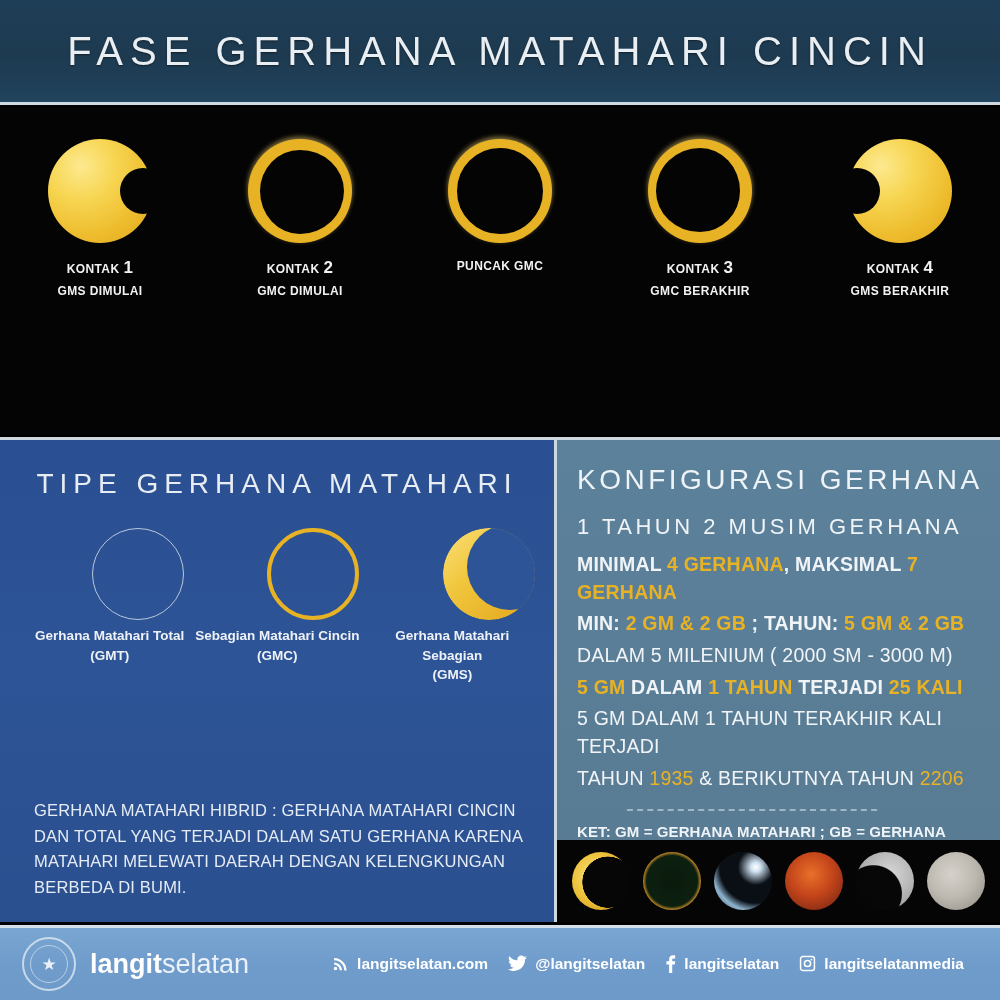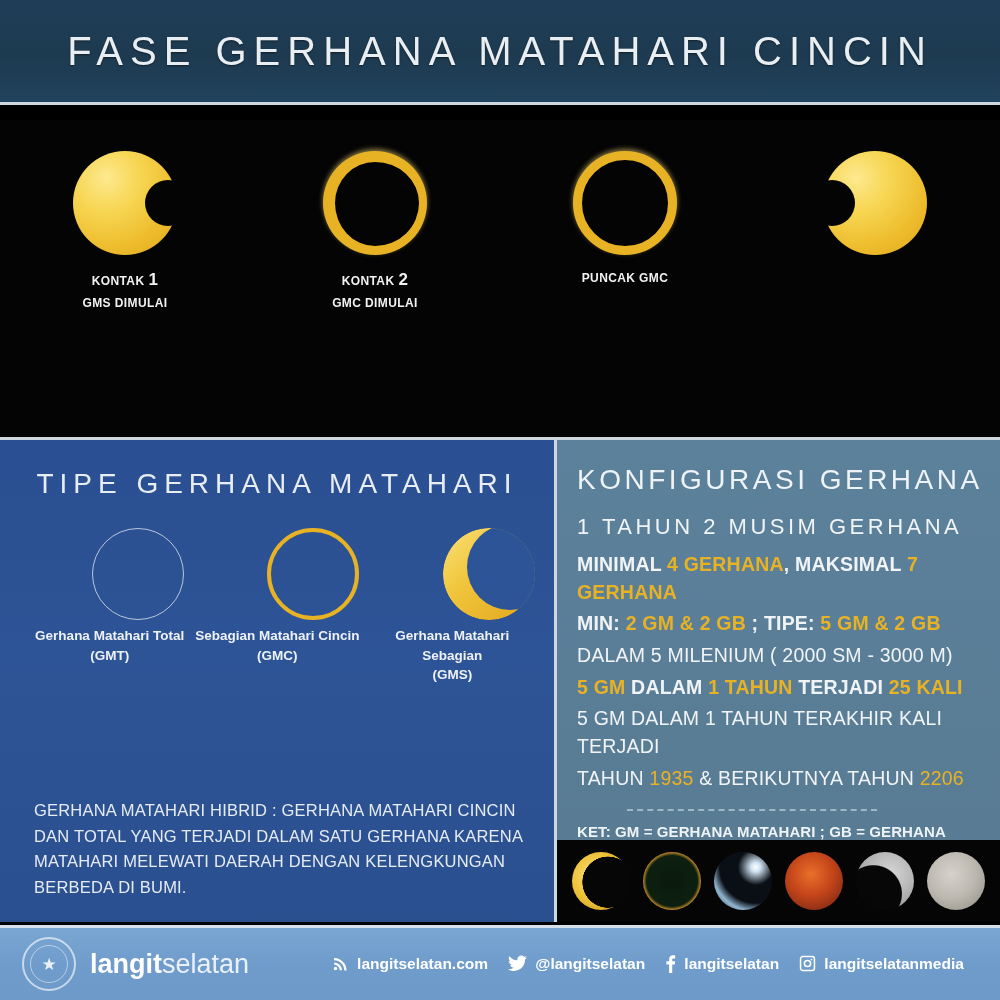--- a/index.html
+++ b/index.html
@@ -19,21 +19,21 @@
     border-bottom:3px solid #cfd8de;
   }
   .header-title{
     color:#e9eef2;font-size:40px;letter-spacing:7px;font-weight:400;
     text-shadow:0 1px 2px rgba(0,0,0,.45);
     white-space:nowrap;
   }
 
   
   .phases{
-    position:absolute;left:0;top:120px;width:1000px;height:327px;
+    position:absolute;left:0;top:108px;width:1000px;height:327px;
     background:#040404;
     display:flex;align-items:flex-start;justify-content:space-around;
     padding-top:18px;box-sizing:border-box;
   }
   .phase{width:190px;display:flex;flex-direction:column;align-items:center;}
   .phase-art{height:130px;display:flex;align-items:center;justify-content:center;position:relative;}
 
   .disc{
     width:104px;height:104px;border-radius:50%;
     background:radial-gradient(circle at 32% 26%,#fde98f 0%,#f7d653 32%,#eebd2e 66%,#e0a61d 100%);
@@ -216,26 +216,41 @@
       <div class="phase-art">
         <div class="ring"></div>
       </div>
       <div class="phase-label">
         <span class="k"></span>
         <span class="num"></span>
         <span class="sub">PUNCAK GMC</span>
       </div>
     </div>
 
+    <div class="phase">
+      <div class="phase-art">
+        <div class="ring thick-right"></div>
+      </div>
+      <div class="phase-label">
+        <span class="k">KONTAK</span>
+        <span class="num">3</span>
+        <span class="sub">GMC BERAKHIR</span>
+      </div>
+    </div>
 
     <div class="phase">
       <div class="phase-art">
         <div class="disc">
             <div class="bite left"></div>
           </div>
+      </div>
+      <div class="phase-label">
+        <span class="k">KONTAK</span>
+        <span class="num">4</span>
+        <span class="sub">GMS BERAKHIR</span>
       </div>
     </div>
 
   </div>
 
   <div class="lower">
 
     <div class="panel-left">
       <div class="panel-left-title">TIPE GERHANA MATAHARI</div>
 
@@ -276,21 +291,21 @@
       <div class="panel-right-title">KONFIGURASI GERHANA</div>
 
       <div class="stats">
         <div class="stat-big">1 TAHUN 2 MUSIM GERHANA</div>
 
         <div class="stat">
           <span>MINIMAL </span><span class="gold">4 GERHANA</span><span>, MAKSIMAL </span><span class="gold">7 GERHANA</span>
         </div>
 
         <div class="stat">
-          <span>MIN: </span><span class="gold">2 GM &amp; 2 GB</span><span> ; TIPE: </span><span class="gold">5 GM &amp; 2 GB</span>
+          <span>MIN: </span><span class="gold">2 GM &amp; 2 GB</span><span> ; TAHUN: </span><span class="gold">5 GM &amp; 2 GB</span>
         </div>
 
         <div class="stat light">DALAM 5 MILENIUM ( 2000 SM - 3000 M)</div>
 
         <div class="stat">
           <span class="gold">5 GM</span><span> DALAM </span><span class="gold">1 TAHUN</span><span> TERJADI </span><span class="gold">25 KALI</span>
         </div>
 
         <div class="stat light">5 GM DALAM 1 TAHUN TERAKHIR KALI TERJADI</div>
 

